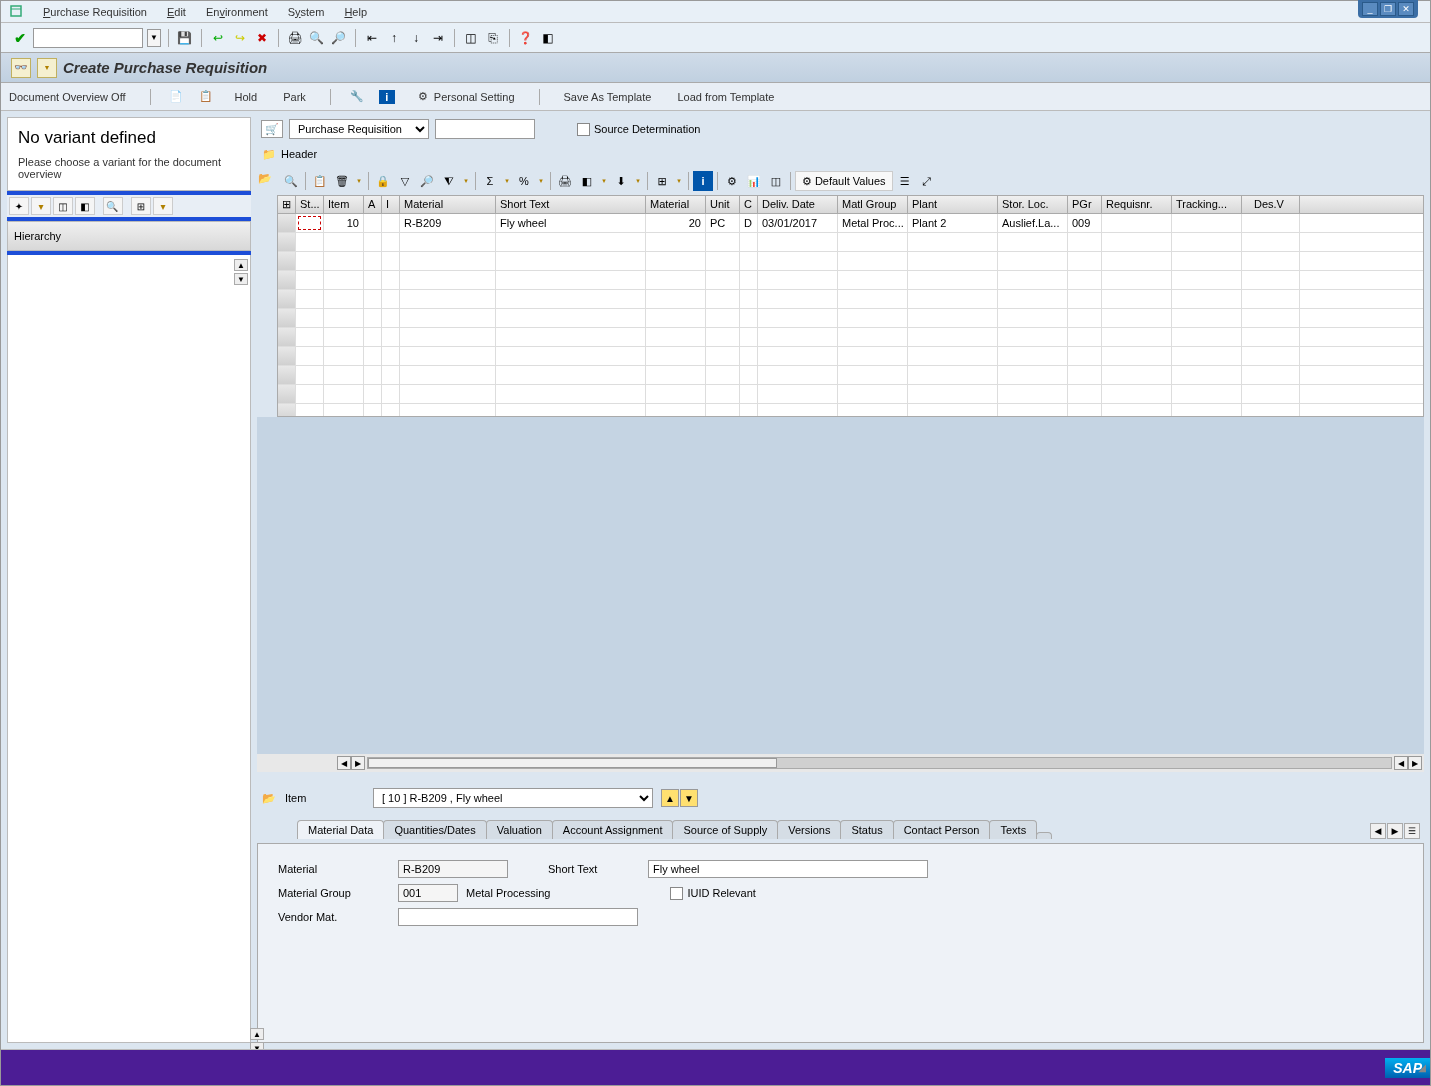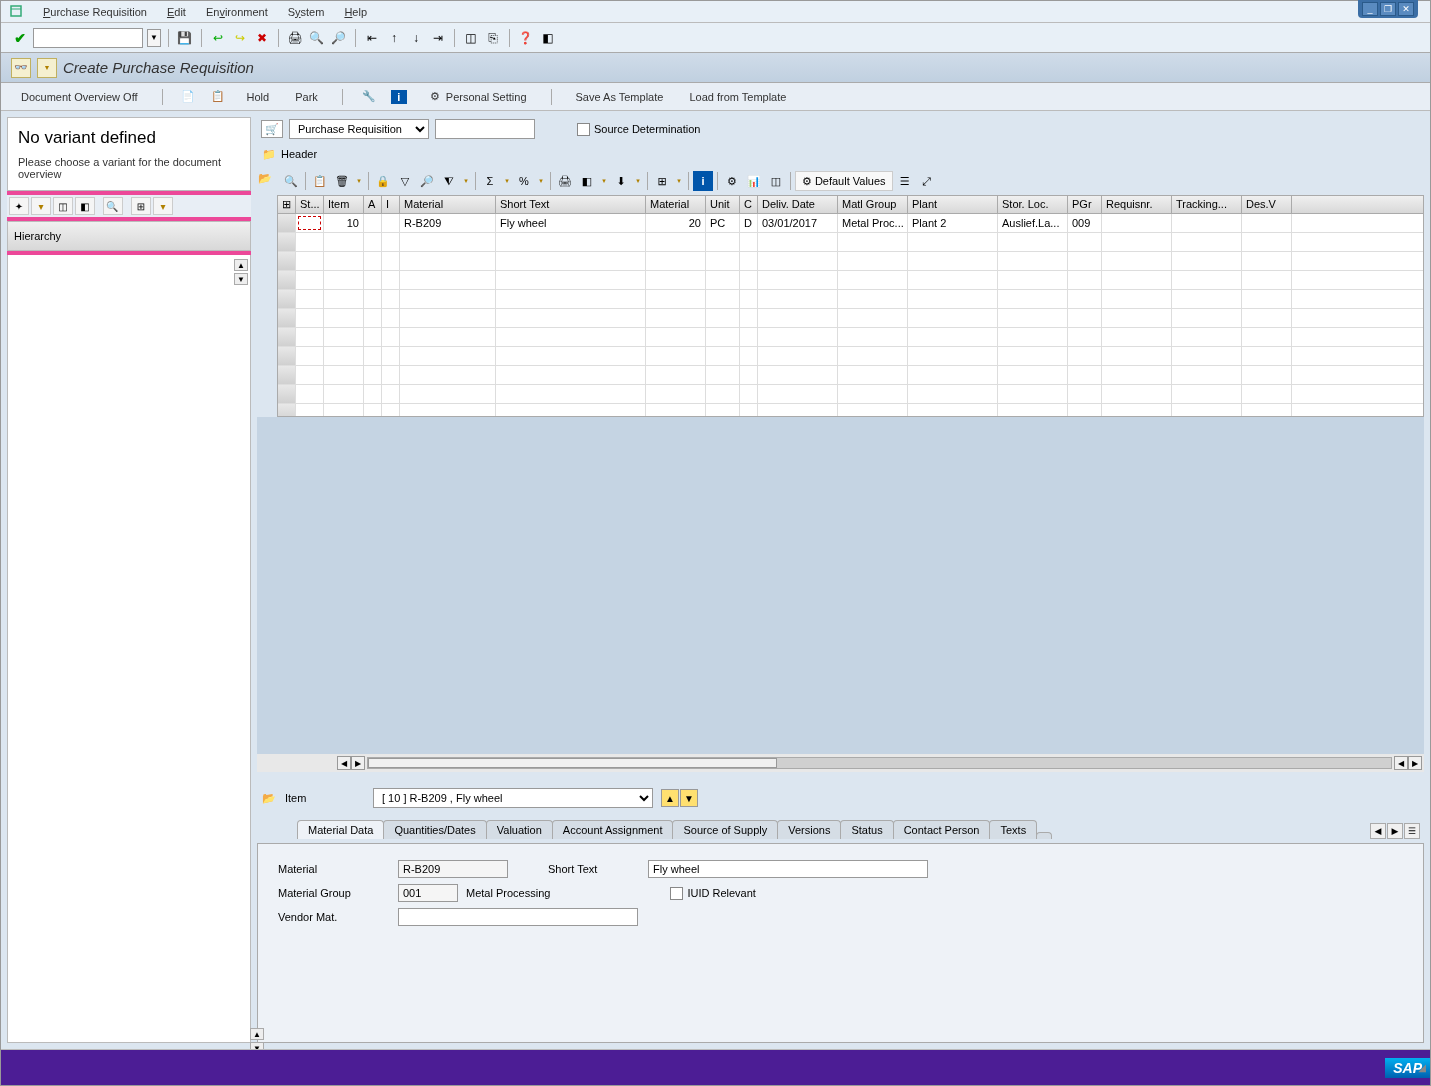--- a/index.html
+++ b/index.html
@@ -19,33 +19,33 @@
 .toolbar { height: 30px; background: #e8f0f7; display: flex; align-items: center; padding: 4px 10px; border-bottom: 1px solid #aaa; gap: 4px; }
 .tb-btn { width: 18px; height: 18px; display: inline-flex; align-items: center; justify-content: center; cursor: pointer; font-size: 12px; }
 .tb-sep { width: 1px; height: 18px; background: #aaa; margin: 0 3px; }
 .tb-input { width: 110px; height: 20px; border: 1px solid #999; background: #fff; }
 .green-check { color: #009900; font-size: 14px; font-weight: bold; }
 .tb-dd { width: 14px; height: 18px; border: 1px solid #999; background: #f5f5f5; font-size: 8px; display: flex; align-items: center; justify-content: center; }
 
 
 .title-area { height: 30px; background: linear-gradient(#d0dce9, #c0d0e0); display: flex; align-items: center; padding: 0 10px; border-bottom: 1px solid #aaa; gap: 6px; }
 .title-area .tbtn { width: 20px; height: 20px; background: #f5f0d0; border: 1px solid #c0b060; display: flex; align-items: center; justify-content: center; font-size: 11px; }
-.title-area .title { font-size: 15px; font-weight: normal; font-style: italic; color: #333; }
-
-
-.apptoolbar { height: 28px; background: #e8eef5; display: flex; align-items: center; padding: 4px 14px; border-bottom: 1px solid #bbb; gap: 14px; }
+.title-area .title { font-size: 15px; font-weight: bold; font-style: italic; color: #333; }
+
+
+.apptoolbar { height: 28px; background: #e8eef5; display: flex; align-items: center; padding: 4px 2px; border-bottom: 1px solid #bbb; gap: 14px; }
 .app-btn { padding: 2px 6px; cursor: pointer; color: #333; display: flex; align-items: center; gap: 3px; }
 .app-sep { width: 1px; height: 16px; background: #aaa; margin: 0 4px; }
 .app-icon { width: 16px; height: 16px; display: inline-flex; align-items: center; justify-content: center; font-size: 11px; }
 
 
 .main { flex: 1; display: flex; background: #dce6f0; padding: 6px; gap: 6px; overflow: hidden; }
 
 
-.left-panel { width: 244px; background: #ec4899; display: flex; flex-direction: column; gap: 4px; }
+.left-panel { width: 244px; background: #1d4ed8; display: flex; flex-direction: column; gap: 4px; }
 .left-box { background: #fff; border: 1px solid #bbb; padding: 10px; }
 .left-box h2 { font-size: 17px; font-weight: normal; margin-bottom: 8px; }
 .left-box p { font-size: 11px; color: #333; }
 .left-toolbar { background: #e8eef5; padding: 2px; display: flex; gap: 2px; align-items: center; }
 .left-toolbar .ltbtn { width: 20px; height: 18px; border: 1px solid #ccc; background: #f5f5f5; display: flex; align-items: center; justify-content: center; font-size: 10px; cursor: pointer; }
 .hierarchy-hdr { background: linear-gradient(#f0f0f0, #d8d8d8); border: 1px solid #bbb; padding: 8px 6px; font-size: 11px; }
 .hierarchy-body { flex: 1; background: #fff; border: 1px solid #bbb; border-top: none; position: relative; }
 .hierarchy-body .scroll-btns { position: absolute; right: 2px; top: 4px; display: flex; flex-direction: column; gap: 2px; }
 .scroll-btns .sb { width: 14px; height: 12px; background: #eee; border: 1px solid #aaa; font-size: 8px; display: flex; align-items: center; justify-content: center; }
 
@@ -126,21 +126,21 @@
 .c-qty { width: 60px; text-align: right; }
 .c-unit { width: 34px; }
 .c-c { width: 18px; }
 .c-deliv { width: 80px; }
 .c-matlg { width: 70px; }
 .c-plant { width: 90px; }
 .c-stor { width: 70px; }
 .c-pgr { width: 34px; }
 .c-req { width: 70px; }
 .c-track { width: 70px; }
-.c-desv { width: 50px; }
+.c-desv { width: 50px; margin-left: 8px; }
 </style>
 </head>
 <body>
 
 <div class="window">
 
   <div class="menubar">
     <span class="menu-icon">
       <svg width="14" height="14" viewBox="0 0 14 14">
           <rect x="2" y="2" width="10" height="10" fill="none" stroke="#3a7" stroke-width="1.5"></rect>

